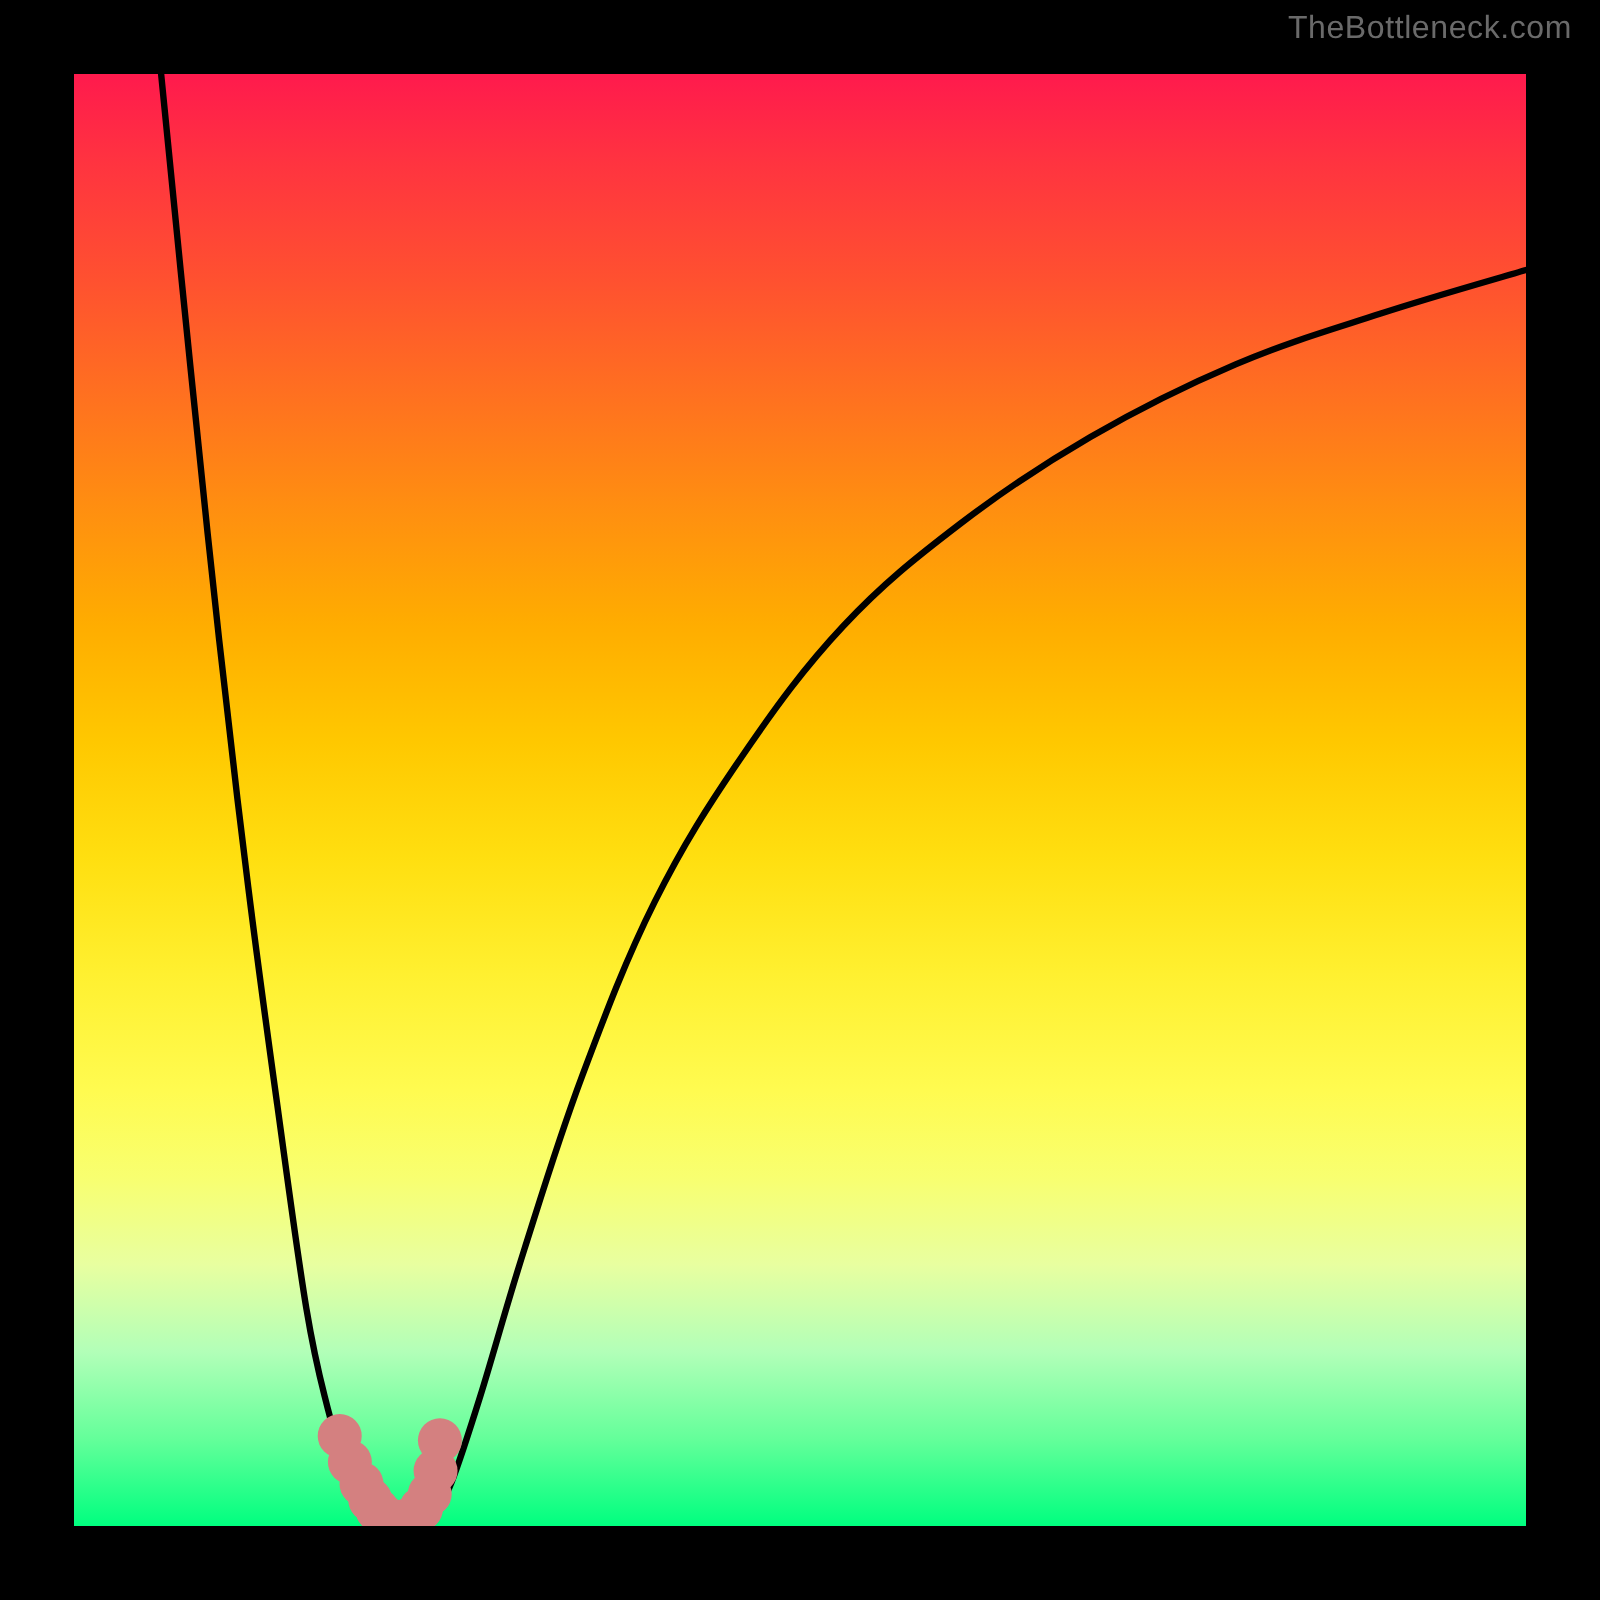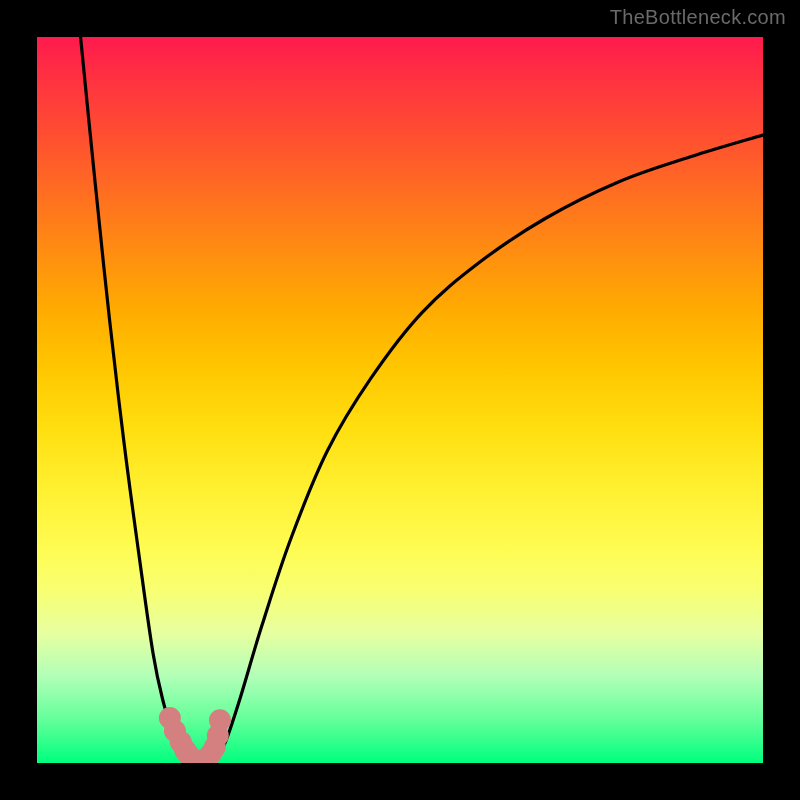--- a/index.html
+++ b/index.html
@@ -41,21 +41,21 @@
       #b2ffb8 88%,
       #64ff9a 94%,
       #00ff7f 100%
     );
   }
   .watermark {
     position: absolute;
     top: 6px;
     right: 14px;
     color: #6a6a6a;
-    font-size: 20px;
+    font-size: 16px;
     font-weight: 500;
     letter-spacing: 0.3px;
   }
   svg.overlay {
     position: absolute;
     top: 0;
     left: 0;
     width: 726px;
     height: 726px;
   }

